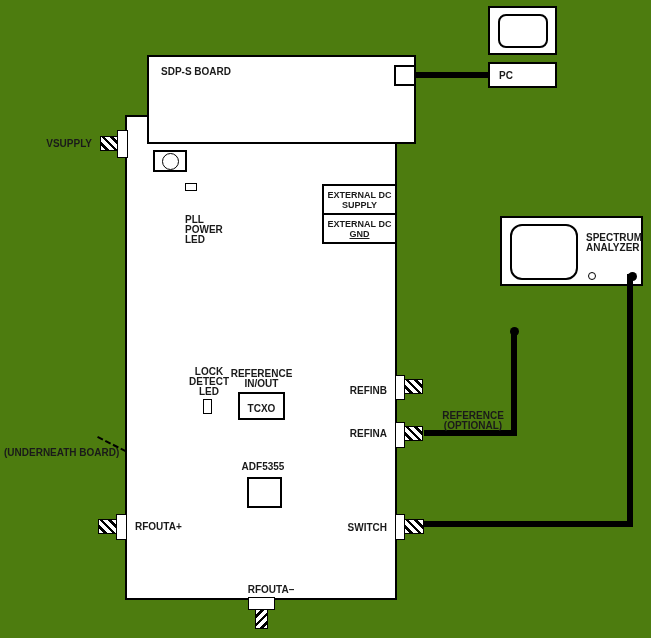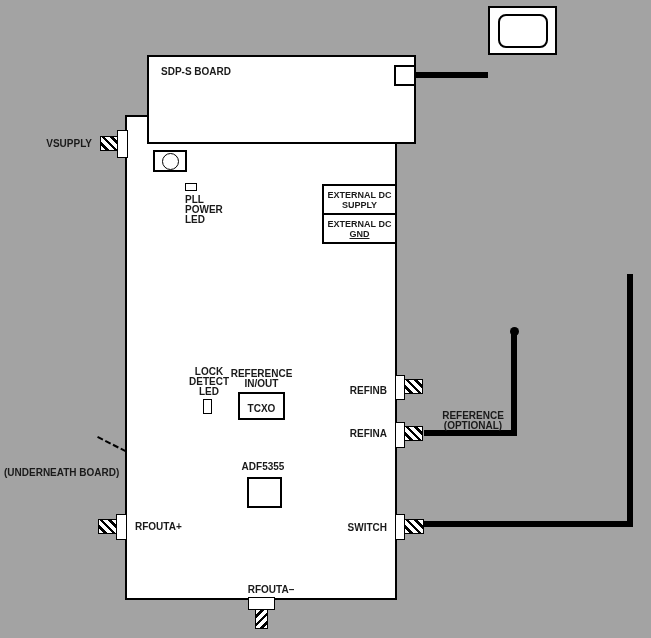--- a/index.html
+++ b/index.html
@@ -1,16 +1,16 @@
 <!DOCTYPE html>
 <html><head>
 <meta charset="utf-8">
 <style>
   html,body{margin:0;padding:0;background:#ffffff;}
-  .canvas{position:relative;width:651px;height:638px;background:#a3a3a3;overflow:hidden;
+  .canvas{position:relative;width:651px;height:638px;background:#4d7c0f;overflow:hidden;
           font-family:"Liberation Sans",sans-serif;}
   .abs{position:absolute;box-sizing:border-box;}
   .box{border:2px solid #000;background:#fff;}
   .thin{border:1.5px solid #000;background:#fff;}
   .lbl{font-weight:bold;font-size:10px;line-height:10px;color:#1a1a1a;white-space:nowrap;}
   .lbl-s{font-weight:bold;font-size:9px;line-height:9.5px;color:#1a1a1a;white-space:nowrap;}
   .tr{text-align:right;}
   .tc{text-align:center;}
   .cable{background:#000;}
   .hatch{border:1.5px solid #000;
@@ -34,49 +34,61 @@
     <span class="abs lbl" style="left:12px;top:10px;">SDP-S BOARD</span>
   </div>
 
   <div class="abs box" style="left:394px;top:65px;width:22px;height:21px;"></div>
 
   <div class="abs cable" style="left:416px;top:72px;width:72px;height:6px;"></div>
 
   <div class="abs box" style="left:488px;top:6px;width:69px;height:49px;">
     <div class="abs box" style="left:8px;top:6px;width:50px;height:34px;border-radius:8px;"></div>
   </div>
+  <div class="abs box" style="left:488px;top:62px;width:69px;height:26px;">
+    <span class="abs lbl" style="left:9px;top:7px;">PC</span>
+  </div>
 
   <div class="abs lbl tr" style="left:20px;top:139px;width:72px;">VSUPPLY</div>
   <div class="abs hatch" style="left:100px;top:136px;width:18px;height:15px;"></div>
   <div class="abs thin" style="left:117px;top:130px;width:11px;height:28px;"></div>
 
   <div class="abs box" style="left:153px;top:150px;width:34px;height:22px;">
     <div class="abs circle" style="left:7px;top:1px;width:17px;height:17px;"></div>
   </div>
 
   <div class="abs thin" style="left:185px;top:183px;width:12px;height:8px;"></div>
   <div class="abs lbl" style="left:185px;top:195px;">
-    <span style="display:block;">PLL</span>
+    <span style="display:block;margin-top:20px;">PLL</span>
     <span style="display:block;">POWER</span>
     <span style="display:block;">LED</span>
   </div>
 
   <div class="abs box" style="left:322px;top:184px;width:75px;height:31px;">
     <div class="abs lbl-s tc" style="left:0;right:0;top:5px;">
       <span style="display:block;">EXTERNAL DC</span>
       <span style="display:block;">SUPPLY</span>
     </div>
   </div>
   <div class="abs box" style="left:322px;top:213px;width:75px;height:31px;">
     <div class="abs lbl-s tc" style="left:0;right:0;top:5px;">
       <span style="display:block;">EXTERNAL DC</span>
       <span style="display:block;text-decoration:underline;">GND</span>
     </div>
   </div>
 
+  <div class="abs box" style="left:500px;top:216px;width:143px;height:70px;">
+    <div class="abs box" style="left:8px;top:6px;width:68px;height:56px;border-radius:12px;"></div>
+    <div class="abs lbl" style="left:84px;top:15px;">
+      <span style="display:block;">SPECTRUM</span>
+      <span style="display:block;">ANALYZER</span>
+    </div>
+    <div class="abs circle" style="left:86px;top:54px;width:8px;height:8px;"></div>
+    <div class="abs dot" style="left:126px;top:54px;width:9px;height:9px;"></div>
+  </div>
 
   <div class="abs cable" style="left:627px;top:274px;width:6px;height:253px;"></div>
   <div class="abs cable" style="left:424px;top:521px;width:209px;height:6px;"></div>
 
   <div class="abs dot" style="left:510px;top:327px;width:9px;height:9px;"></div>
 
   <div class="abs cable" style="left:511px;top:333px;width:6px;height:103px;"></div>
   <div class="abs cable" style="left:424px;top:430px;width:93px;height:6px;"></div>
   <div class="abs lbl tc" style="left:432px;top:411px;width:82px;">
     <span style="display:block;">REFERENCE</span>
@@ -104,21 +116,21 @@
   </div>
   <div class="abs box" style="left:238px;top:392px;width:47px;height:28px;">
     <div class="abs lbl tc" style="left:0;right:0;top:10px;">TCXO</div>
   </div>
 
   <div class="abs lbl tc" style="left:235px;top:462px;width:56px;">ADF5355</div>
   <div class="abs box" style="left:247px;top:477px;width:35px;height:31px;"></div>
 
   <div class="abs" style="left:98px;top:436px;width:32px;border-top:2px dashed #000;
               transform:rotate(27deg);transform-origin:left top;"></div>
-  <div class="abs lbl tc" style="left:4px;top:468px;width:114px;">(UNDERNEATH BOARD)</div>
+  <div class="abs lbl tc" style="left:4px;top:448px;width:114px;">(UNDERNEATH BOARD)</div>
 
   <div class="abs hatch" style="left:98px;top:519px;width:19px;height:15px;"></div>
   <div class="abs thin" style="left:116px;top:514px;width:11px;height:26px;"></div>
   <div class="abs lbl" style="left:135px;top:522px;">RFOUTA+</div>
 
   <div class="abs lbl tr" style="left:320px;top:523px;width:67px;">SWITCH</div>
   <div class="abs thin" style="left:395px;top:514px;width:10px;height:26px;"></div>
   <div class="abs hatch" style="left:404px;top:519px;width:20px;height:15px;"></div>
 
   <div class="abs lbl tc" style="left:235px;top:585px;width:72px;">RFOUTA–</div>

